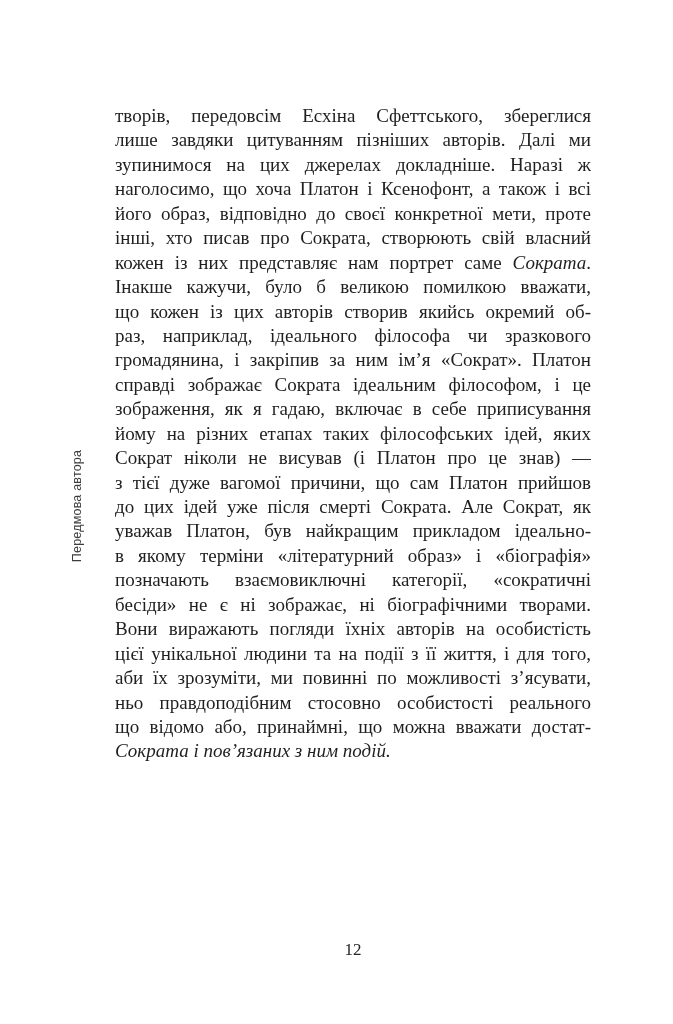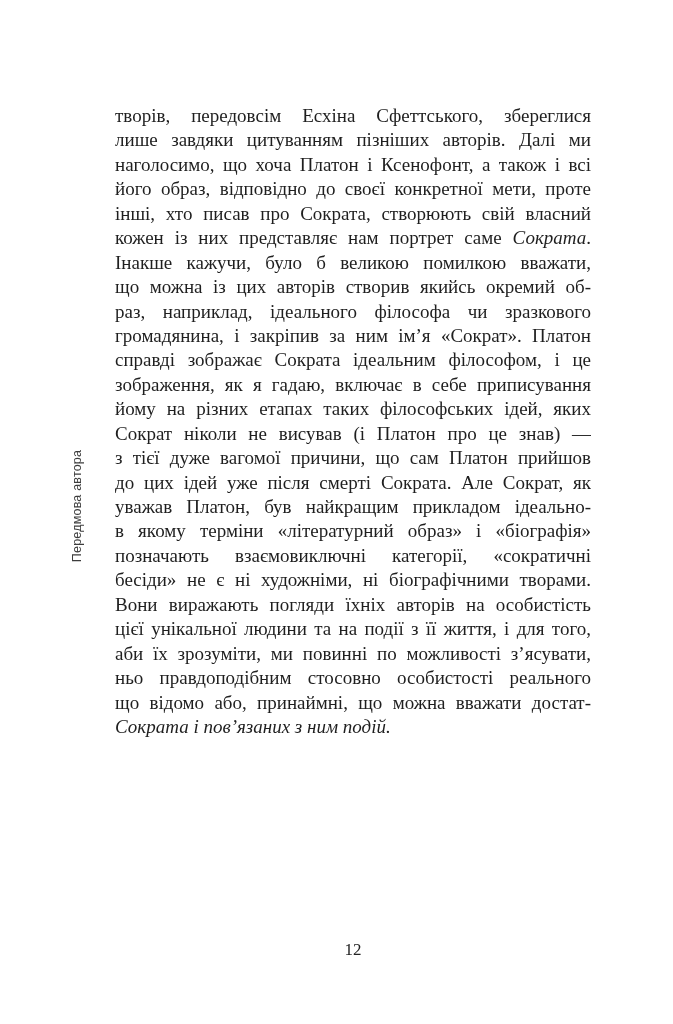--- a/index.html
+++ b/index.html
@@ -69,38 +69,39 @@
 </style>
 </head>
 <body>
 
 <div class="page">
   <div class="sidebar-label">Передмова автора</div>
 
   <div class="body-text">
       <div class="line"><span>творів, передовсім Есхіна Сфеттського, збереглися</span></div>
       <div class="line"><span>лише завдяки цитуванням пізніших авторів. Далі ми</span></div>
+      <div class="line"><span>зупинимося на цих джерелах докладніше. Наразі ж</span></div>
       <div class="line"><span>наголосимо, що хоча Платон і Ксенофонт, а також і всі</span></div>
       <div class="line"><span>його образ, відповідно до своєї конкретної мети, проте</span></div>
       <div class="line"><span>інші, хто писав про Сократа, створюють свій власний</span></div>
       <div class="line"><span>кожен із них представляє нам портрет саме </span><span class="italic">Сократа</span><span>.</span></div>
       <div class="line"><span>Інакше кажучи, було б великою помилкою вважати,</span></div>
-      <div class="line"><span>що можна із цих авторів створив якийсь окремий об-</span></div>
+      <div class="line"><span>що кожен із цих авторів створив якийсь окремий об-</span></div>
       <div class="line"><span>раз, наприклад, ідеального філософа чи зразкового</span></div>
       <div class="line"><span>громадянина, і закріпив за ним ім’я «Сократ». Платон</span></div>
       <div class="line"><span>справді зображає Сократа ідеальним філософом, і це</span></div>
       <div class="line"><span>зображення, як я гадаю, включає в себе приписування</span></div>
       <div class="line"><span>йому на різних етапах таких філософських ідей, яких</span></div>
       <div class="line"><span>Сократ ніколи не висував (і Платон про це знав) —</span></div>
       <div class="line"><span>з тієї дуже вагомої причини, що сам Платон прийшов</span></div>
       <div class="line"><span>до цих ідей уже після смерті Сократа. Але Сократ, як</span></div>
       <div class="line"><span>уважав Платон, був найкращим прикладом ідеально-</span></div>
       <div class="line"><span>в якому терміни «літературний образ» і «біографія»</span></div>
       <div class="line"><span>позначають взаємовиключні категорії, «сократичні</span></div>
-      <div class="line"><span>бесіди» не є ні художніми, ні біографічними творами.</span></div>
+      <div class="line"><span>бесіди» не є ні зображає, ні біографічними творами.</span></div>
       <div class="line"><span>Вони виражають погляди їхніх авторів на особистість</span></div>
       <div class="line"><span>цієї унікальної людини та на події з її життя, і для того,</span></div>
       <div class="line"><span>аби їх зрозуміти, ми повинні по можливості з’ясувати,</span></div>
       <div class="line"><span>ньо правдоподібним стосовно особистості реального</span></div>
       <div class="line"><span>що відомо або, принаймні, що можна вважати достат-</span></div>
       <div class="line last"><span>Сократа і пов’язаних з ним подій.</span></div>
     </div>
 
   <div class="page-number">12</div>
 </div>

